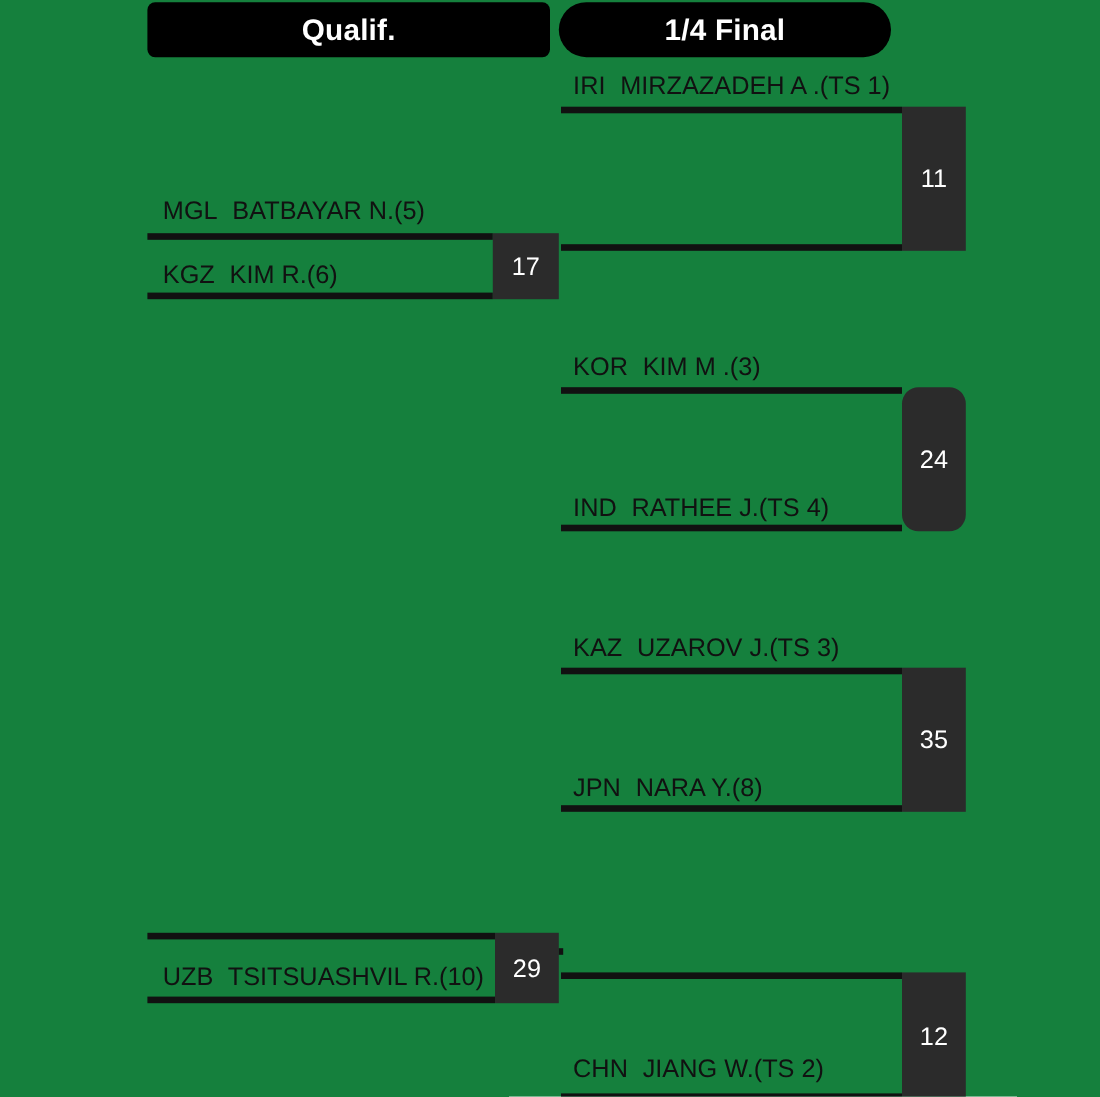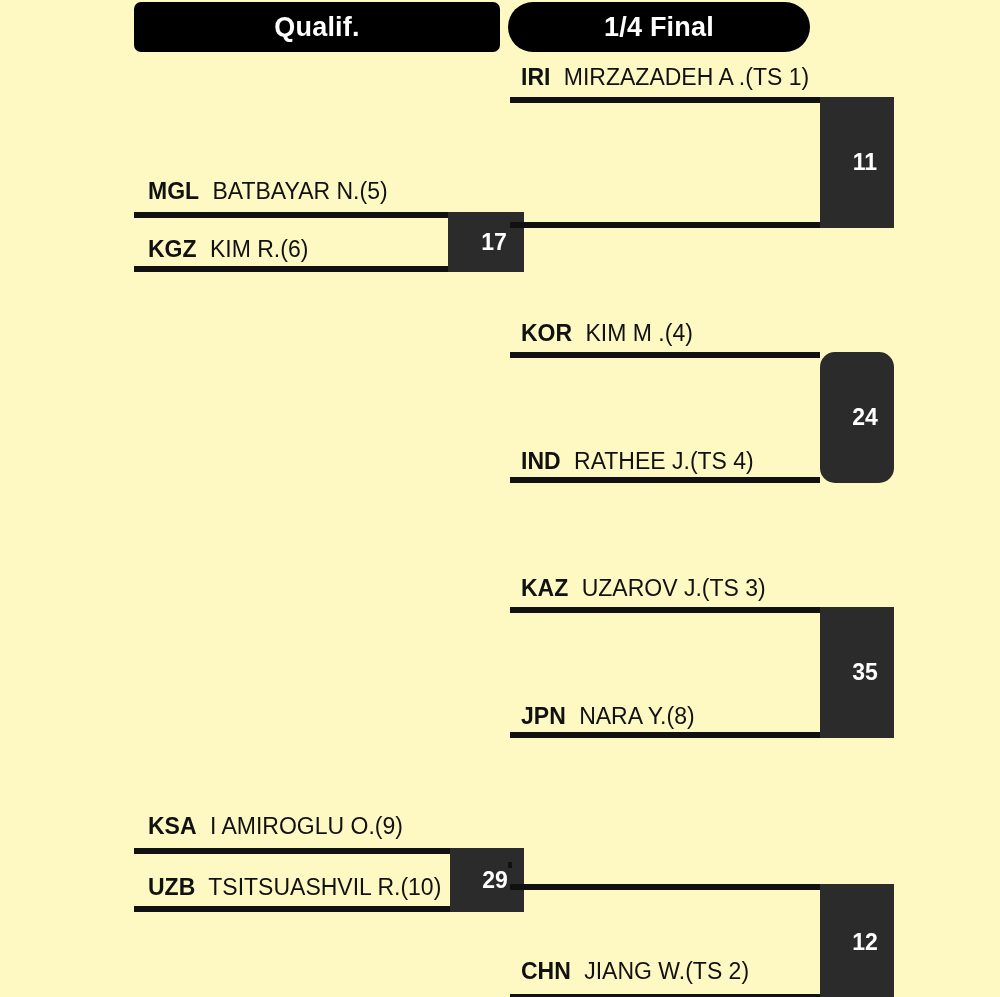--- a/index.html
+++ b/index.html
@@ -4,21 +4,21 @@
 <style>
   html, body {
     margin: 0;
     padding: 0;
     background: #ffffff;
   }
   #bracket-root {
     position: relative;
     width: 1000px;
     height: 997px;
-    background: #fef9c3;
+    background: #15803d;
     font-family: "Liberation Sans", sans-serif;
     overflow: hidden;
   }
 
   
   .round-header {
     position: absolute;
     background: #000000;
     border-radius: 7px;
     color: #ffffff;
@@ -44,40 +44,39 @@
     height: 6px;
     left: 0;
   }
   .rail.top { top: 0; }
   .rail.bottom { bottom: 0; }
 
   .score-box {
     position: absolute;
     background: #2b2b2b;
     color: #ffffff;
-    font-weight: bold;
+    font-weight: normal;
     font-size: 23px;
     display: flex;
     align-items: center;
     justify-content: center;
     top: 0;
     bottom: 0;
-    padding-left: 16px;
   }
 
   
   .player {
     position: absolute;
     font-size: 23px;
     color: #111111;
     white-space: nowrap;
     line-height: 1;
   }
   .player .code {
-    font-weight: bold;
+    font-weight: normal;
     margin-top: 28px;
   }
   .player .name {
     font-weight: normal;
     text-align: right;
   }
 
   
   .connector {
     position: absolute;
@@ -125,21 +124,21 @@
 
   <div class="match" style="left:510px; top:352px; width:368px; height:131px;">
     <div class="rail top" style="width:310px;"></div>
     <div class="rail bottom" style="width:310px;"></div>
     <div class="score-box" style="left:310px; width:58px;border-radius:15px;">
       <span>24</span>
     </div>
   </div>
   <div class="player" style="left:521px; top:322px;">
     <span class="code" style="margin-right: 7px;">KOR</span>
-    <span class="name">KIM M .(4)</span>
+    <span class="name">KIM M .(3)</span>
   </div>
   <div class="player" style="left:521px; top:450px;">
     <span class="code" style="margin-right: 7px;">IND</span>
     <span class="name">RATHEE J.(TS 4)</span>
   </div>
 
   <div class="match" style="left:510px; top:607px; width:368px; height:131px;">
     <div class="rail top" style="width:310px;"></div>
     <div class="rail bottom" style="width:310px;"></div>
     <div class="score-box" style="left:310px; width:58px;">
@@ -155,24 +154,20 @@
     <span class="name">NARA Y.(8)</span>
   </div>
 
   <div class="match" style="left:134px; top:848px; width:374px; height:64px;">
     <div class="rail top" style="width:316px;"></div>
     <div class="rail bottom" style="width:316px;"></div>
     <div class="score-box" style="left:316px; width:58px;">
       <span>29</span>
     </div>
   </div>
-  <div class="player" style="left:148px; top:815px;">
-    <span class="code" style="margin-right: 7px;">KSA</span>
-    <span class="name">I AMIROGLU O.(9)</span>
-  </div>
   <div class="player" style="left:148px; top:876px;">
     <span class="code" style="margin-right: 7px;">UZB</span>
     <span class="name">TSITSUASHVIL R.(10)</span>
   </div>
 
   <div class="connector" style="left:508px; top:862px; width:4px; height:6px;"></div>
 
   <div class="match" style="left:510px; top:884px; width:368px; height:116px;">
     <div class="rail top" style="width:310px;"></div>
     <div class="rail bottom" style="width:310px;"></div>

